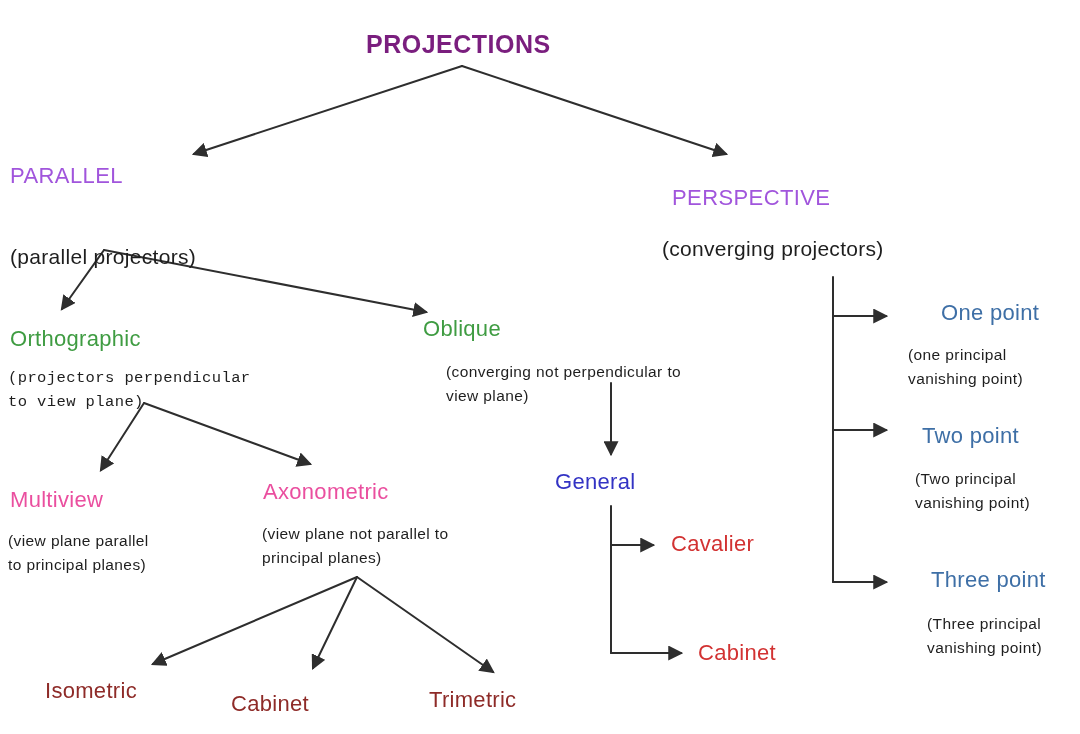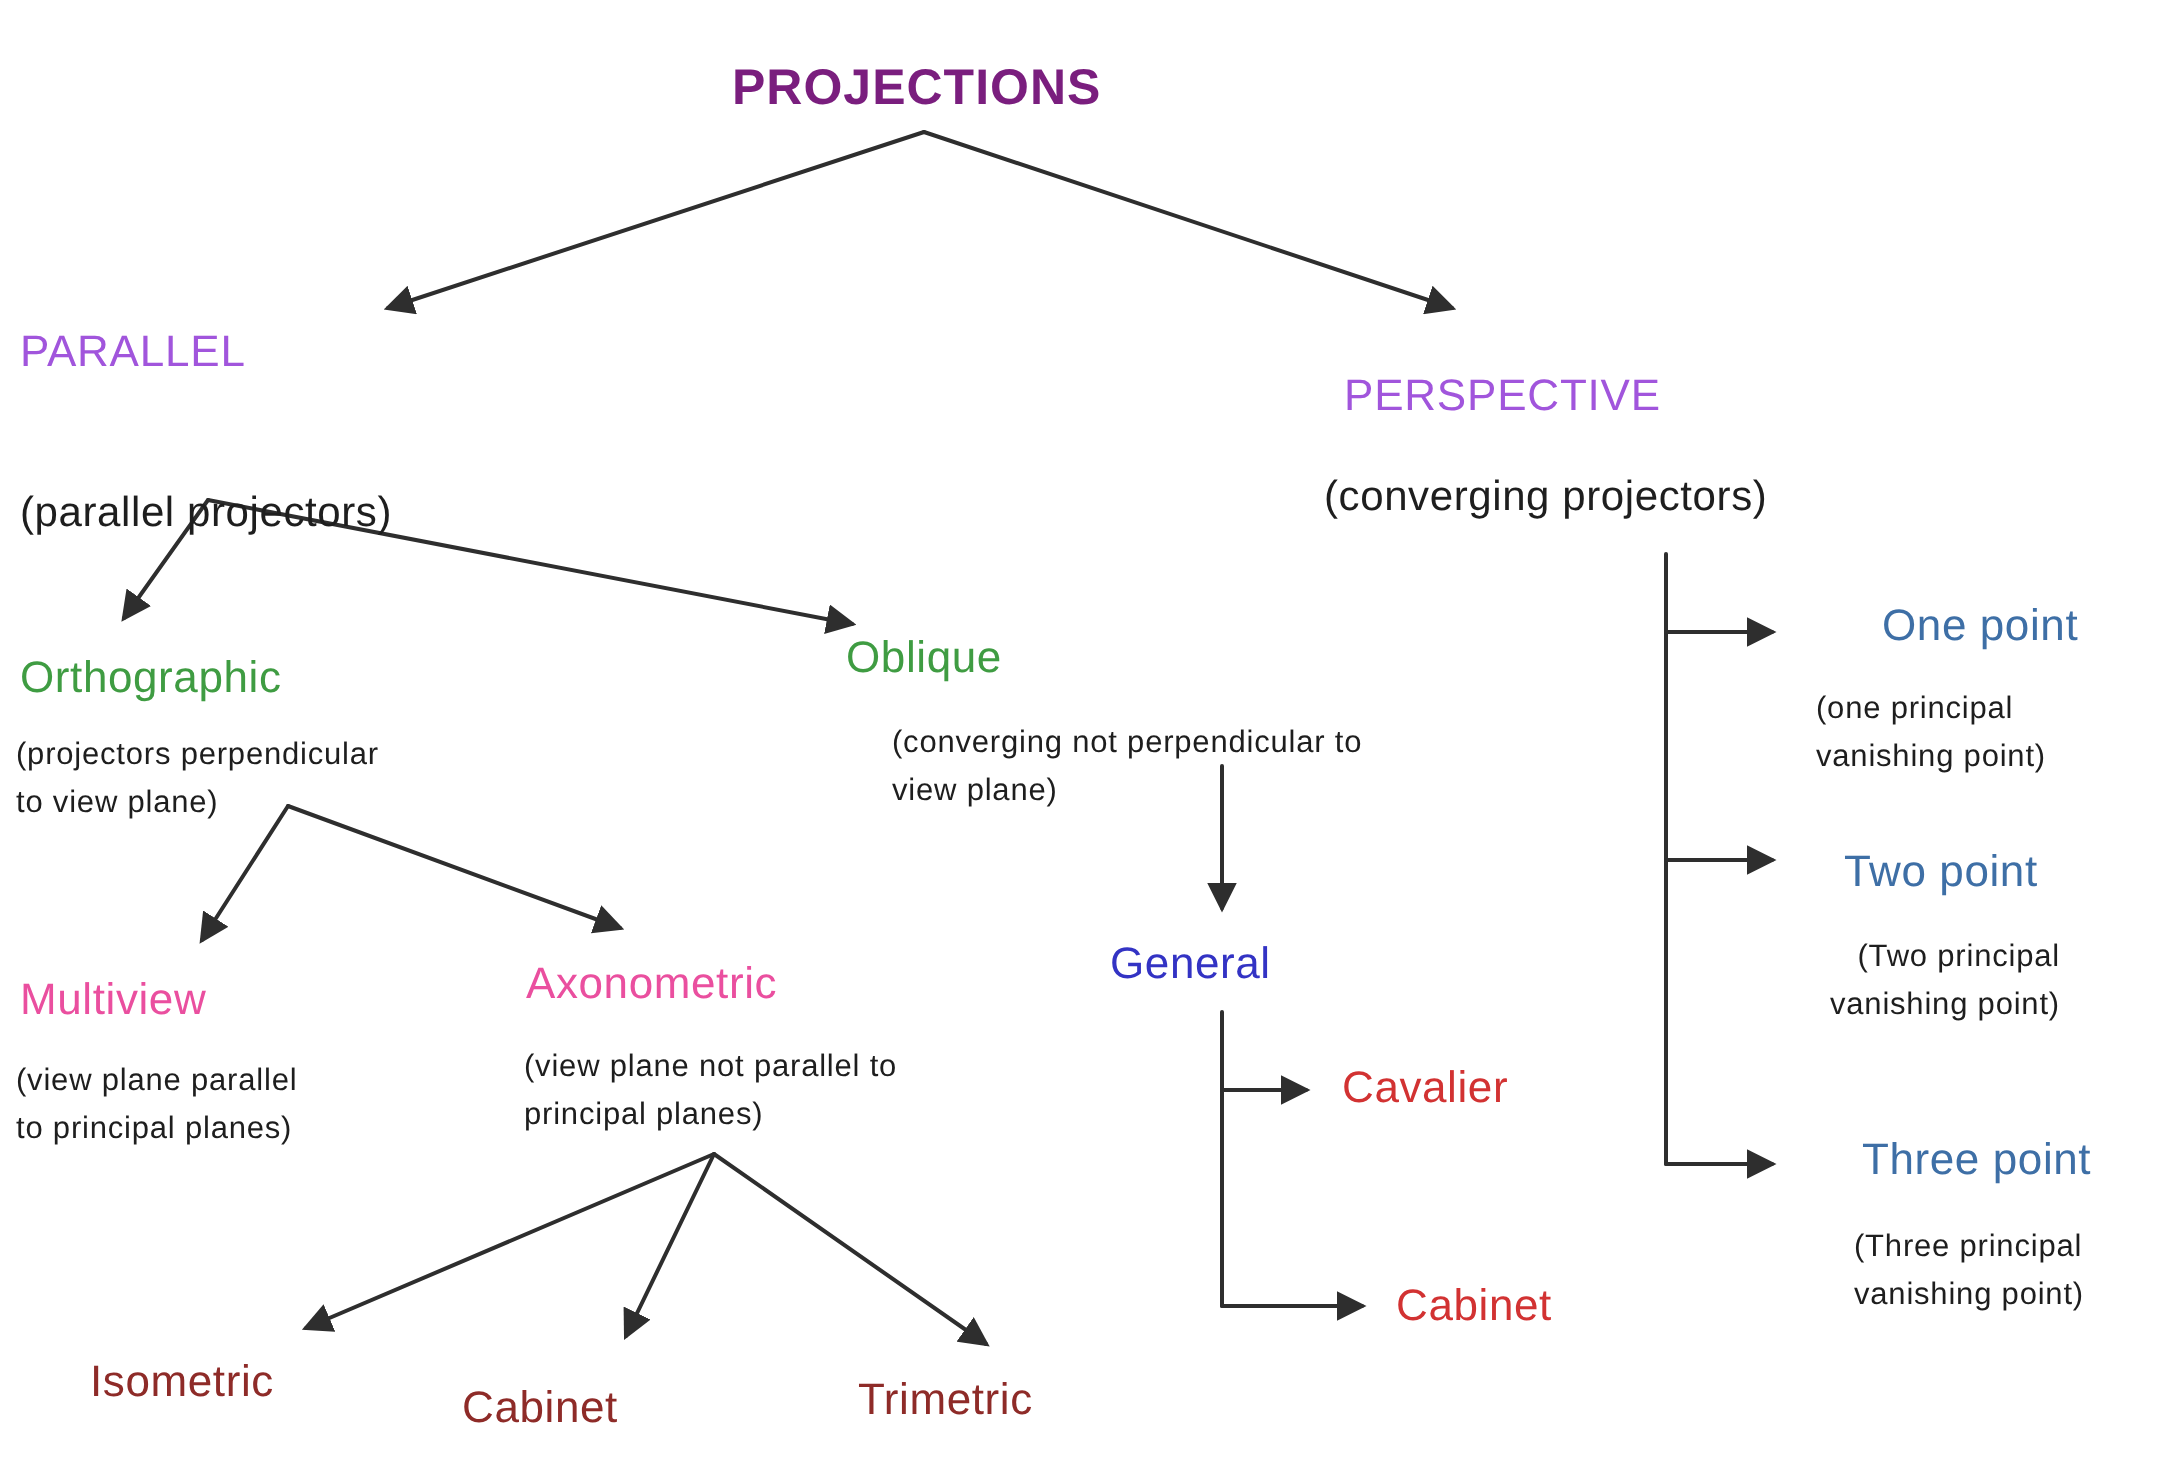--- a/index.html
+++ b/index.html
@@ -62,21 +62,21 @@
 
   <div class="node lvl-title" style="left: 366px; top: 29px; color: rgb(122, 30, 126);">PROJECTIONS</div>
 
   <div class="node lvl-big" style="left: 10px; top: 163px; color: rgb(161, 85, 220);">PARALLEL</div>
   <div class="desc-big" style="left:10px;top:217px;margin-top:28px;">(parallel projectors)</div>
 
   <div class="node lvl-big" style="left: 672px; top: 185px; color: rgb(161, 85, 220);">PERSPECTIVE</div>
   <div class="desc-big" style="left:662px;top:237px;">(converging projectors)</div>
 
   <div class="node lvl-mid" style="left: 10px; top: 326px; color: rgb(63, 156, 66);">Orthographic</div>
-  <div class="desc" style="left:8px;top:366px;">(projectors perpendicular
+  <div class="desc" style="left:8px;top:366px;font-family:Liberation Mono, monospace;">(projectors perpendicular
 to view plane)</div>
 
   <div class="node lvl-mid" style="left: 423px; top: 316px; color: rgb(63, 156, 66);">Oblique</div>
   <div class="desc" style="left:446px;top:360px;">(converging not perpendicular to
 view plane)</div>
 
   <div class="node lvl-mid" style="left: 10px; top: 487px; color: rgb(234, 79, 159);">Multiview</div>
   <div class="desc" style="left:8px;top:529px;">(view plane parallel
 to principal planes)</div>
 
@@ -86,21 +86,21 @@
 
   <div class="node lvl-mid" style="left: 555px; top: 469px; color: rgb(51, 51, 196);">General</div>
   <div class="node lvl-mid" style="left: 671px; top: 531px; color: rgb(210, 50, 50);">Cavalier</div>
   <div class="node lvl-mid" style="left: 698px; top: 640px; color: rgb(210, 50, 50);">Cabinet</div>
 
   <div class="node lvl-mid" style="left: 912px; top: 300px; color: rgb(62, 111, 166); margin-left: 29px;">One point</div>
   <div class="desc" style="left:908px;top:343px;">(one principal
 vanishing point)</div>
 
   <div class="node lvl-mid" style="left: 922px; top: 423px; color: rgb(62, 111, 166);">Two point</div>
-  <div class="desc" style="left:915px;top:467px;text-align:right;">(Two principal
+  <div class="desc" style="left:915px;top:467px;">(Two principal
 vanishing point)</div>
 
   <div class="node lvl-mid" style="left: 931px; top: 567px; color: rgb(62, 111, 166);">Three point</div>
   <div class="desc" style="left:927px;top:612px;">(Three principal
 vanishing point)</div>
 
   <div class="node lvl-mid" style="left: 45px; top: 678px; color: rgb(142, 43, 40);">Isometric</div>
   <div class="node lvl-mid" style="left: 231px; top: 691px; color: rgb(142, 43, 40);">Cabinet</div>
   <div class="node lvl-mid" style="left: 429px; top: 687px; color: rgb(142, 43, 40);">Trimetric</div>
 

